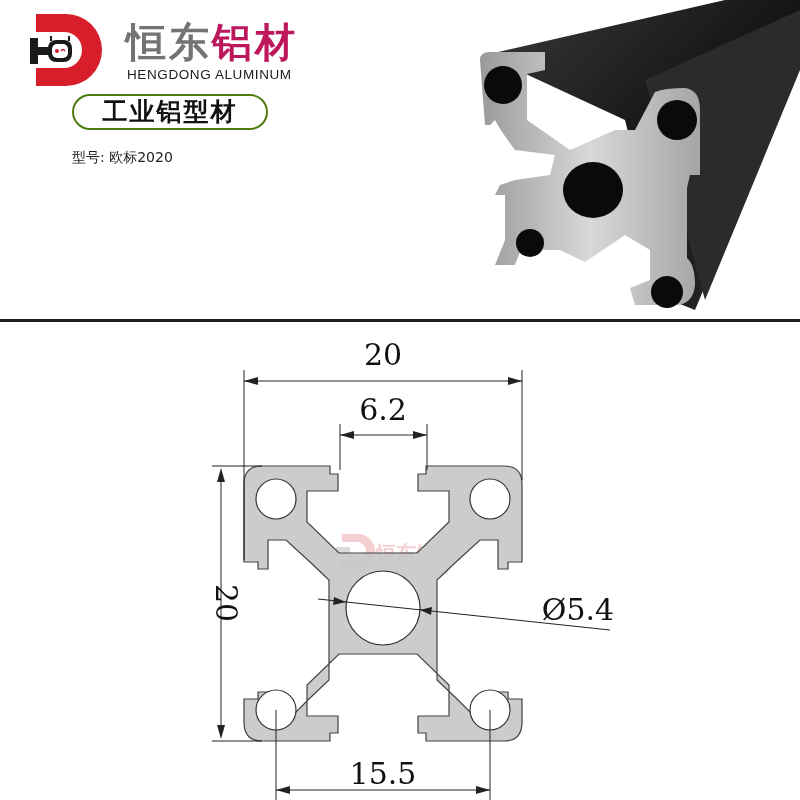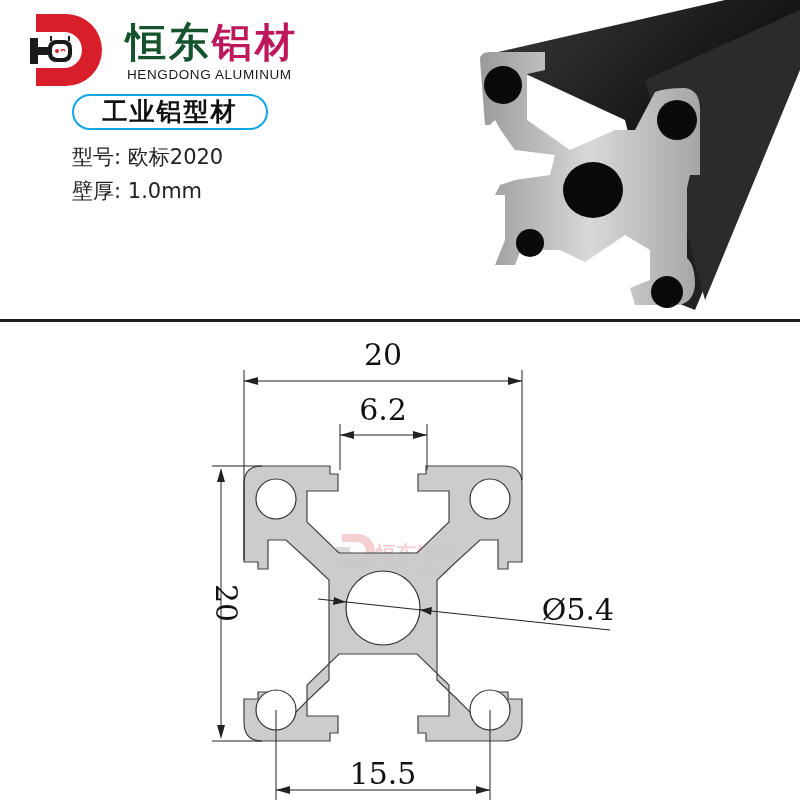--- a/index.html
+++ b/index.html
@@ -1,25 +1,25 @@
 <!DOCTYPE html>
 <html><head>
 <meta charset="utf-8">
 <style>
   html, body { margin: 0; padding: 0; background: #ffffff; }
   body { width: 800px; height: 800px; position: relative; overflow: hidden; font-family: "DejaVu Sans", sans-serif; }
   .top { position: absolute; left: 0; top: 0; width: 800px; height: 320px; }
   .logo { position: absolute; left: 28px; top: 10px; width: 290px; height: 80px; }
   .brand-cn { position: absolute; left: 98px; top: 8px; font-size: 40px; font-weight: bold; letter-spacing: 3px; line-height: 48px; }
-  .brand-cn .red { color: #14532d; }
+  .brand-cn .red { color: #737373; }
   .brand-cn .dark { color: #be185d; }
   .brand-en { position: absolute; left: 99px; top: 57px; font-family: "Liberation Sans", sans-serif; font-size: 13.5px; color: #1a1a1a; letter-spacing: 0.6px; }
-  .pill { position: absolute; left: 72px; top: 94px; width: 196px; height: 36px; border: 2px solid #0ea5e9; border-radius: 20px; box-sizing: border-box; text-align: center; font-size: 25px; font-weight: bold; line-height: 32px; color: #111; letter-spacing: 2px; }
+  .pill { position: absolute; left: 72px; top: 94px; width: 196px; height: 36px; border: 2px solid #4d7c0f; border-radius: 20px; box-sizing: border-box; text-align: center; font-size: 25px; font-weight: bold; line-height: 32px; color: #111; letter-spacing: 2px; }
   .specs { position: absolute; left: 72px; top: 140px; }
-  .spec { font-size: 21px; color: #222; line-height: 34px; height: 34px; white-space: nowrap; }
+  .spec { font-size: 14px; color: #222; line-height: 34px; height: 34px; white-space: nowrap; }
   .product { position: absolute; left: 455px; top: 0; width: 345px; height: 318px; }
   .divider { position: absolute; left: 0; top: 319px; width: 800px; height: 3px; background: #1e1e1e; }
   .drawing { position: absolute; left: 200px; top: 330px; width: 440px; height: 470px; }
   .dim { font-family: "DejaVu Serif", serif; font-size: 30px; fill: #111; }
 </style>
 </head>
 <body>
 
 <div class="top">
   <div class="logo">
@@ -35,21 +35,20 @@
       <rect x="40" y="26" width="2" height="5" fill="#1a1a1a"></rect>
     </svg>
     <div class="brand-cn"><span class="red">恒东</span><span class="dark">铝材</span></div>
     <div class="brand-en">HENGDONG ALUMINUM</div>
   </div>
 
   <div class="pill">工业铝型材</div>
 
   <div class="specs">
     <div class="spec"><span>型号</span>: <span>欧标2020</span></div>
-    <div class="spec"><span>壁厚</span>: <span>1.0mm</span></div>
   </div>
 
   <svg class="product" viewBox="0 0 345 318">
     <defs>
       <linearGradient id="blk" x1="0" y1="0" x2="1" y2="1">
         <stop offset="0" stop-color="#3a3a3a"></stop>
           <stop offset="0.5" stop-color="#151515"></stop>
           <stop offset="1" stop-color="#2a2a2a"></stop>
       </linearGradient>
       <linearGradient id="sil" x1="0" y1="0" x2="1" y2="0">

